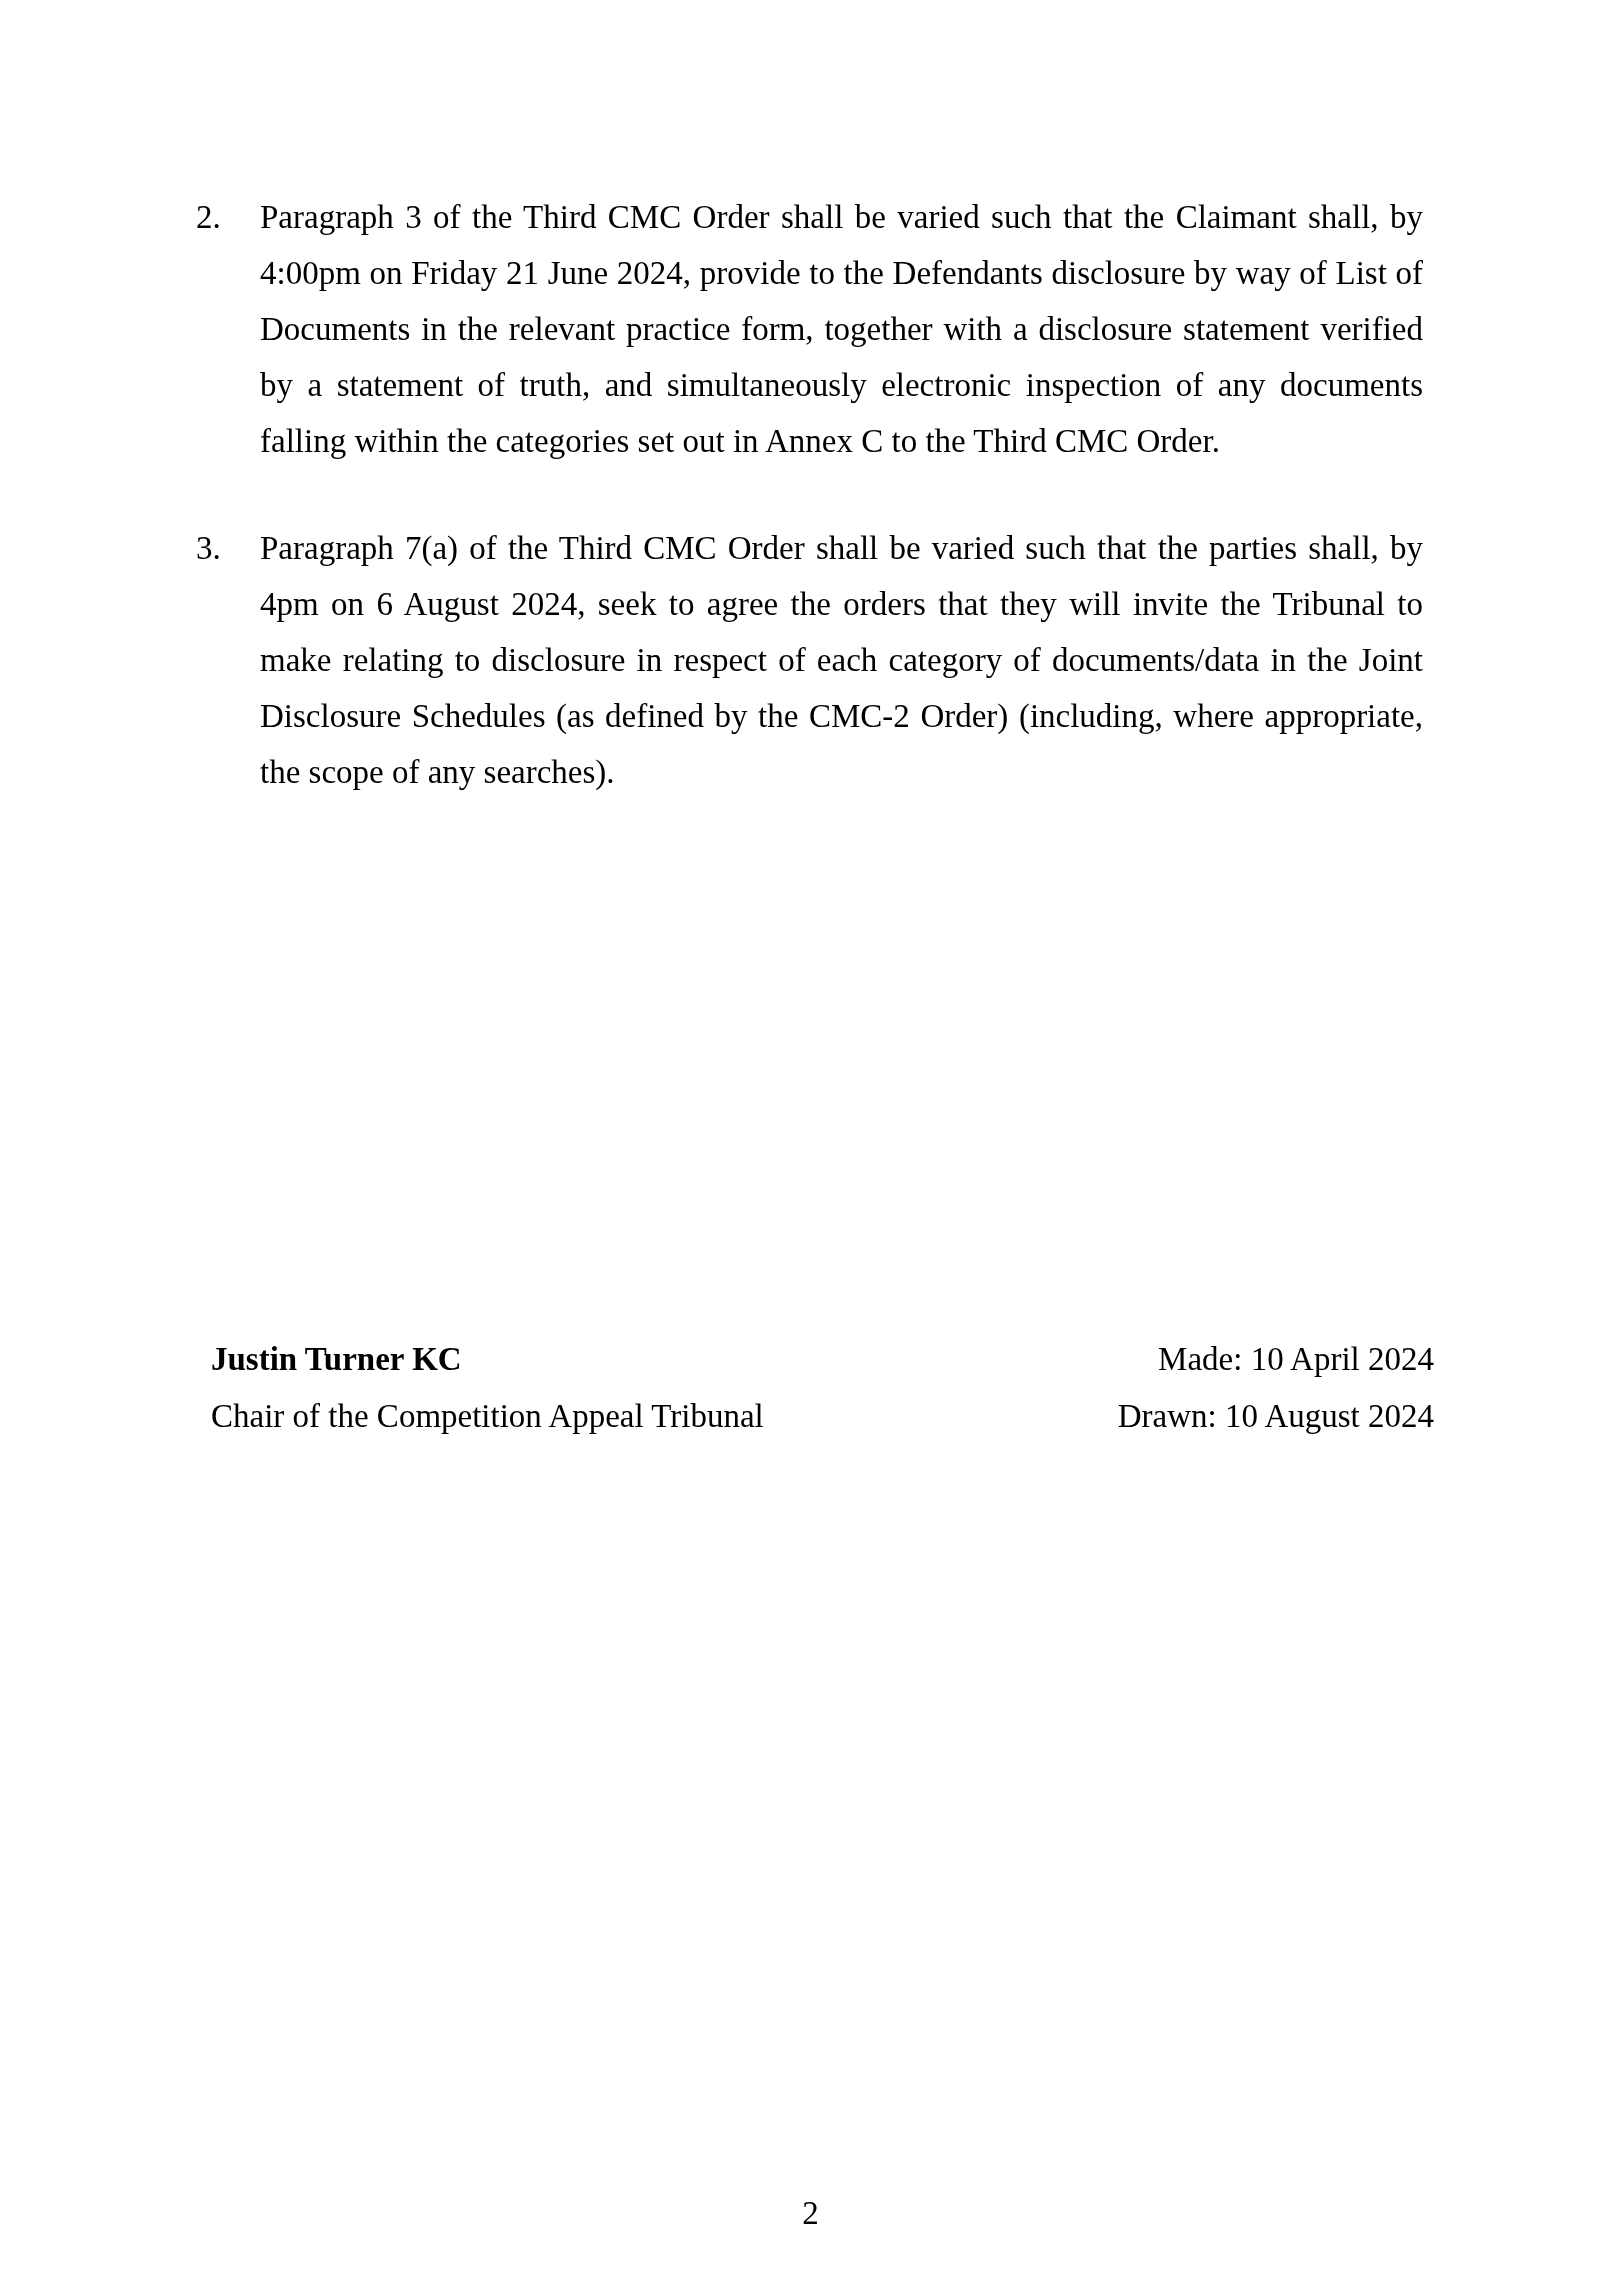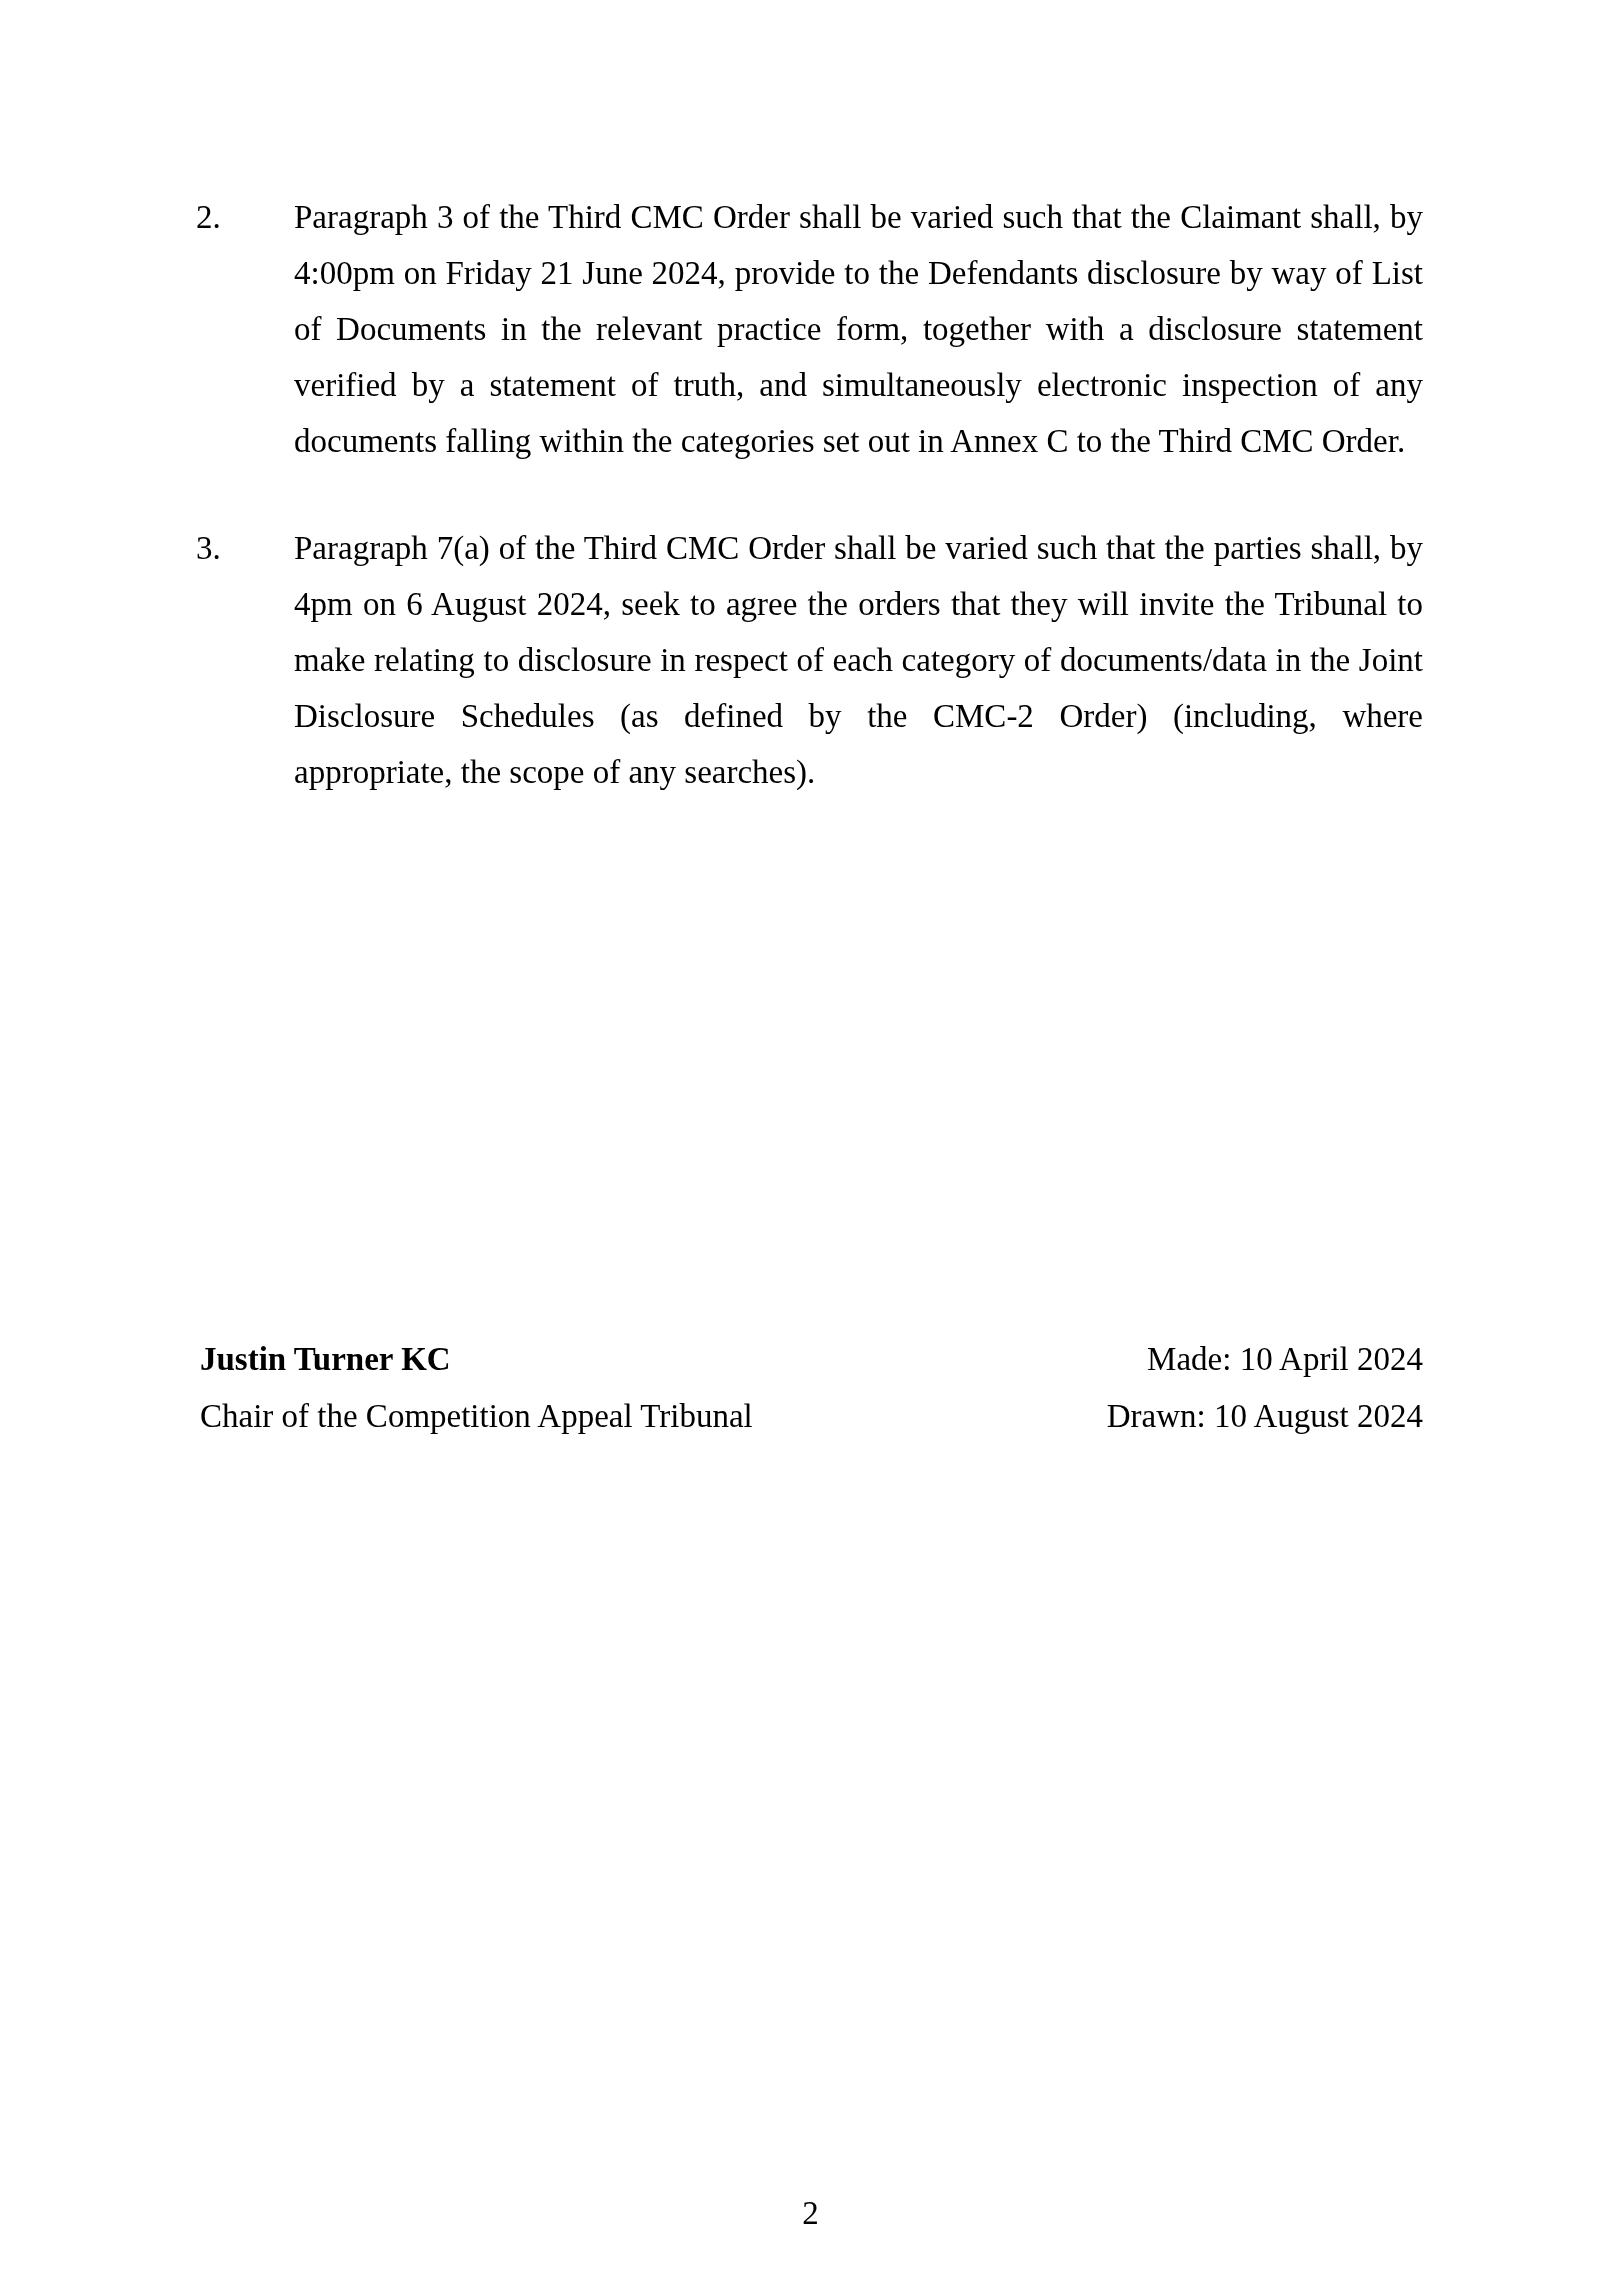--- a/index.html
+++ b/index.html
@@ -28,30 +28,30 @@
       left: 196px;
       width: 1227px;
     }
     .para-num {
       position: absolute;
       left: 0;
       top: 0;
       line-height: 56px;
     }
     .para-text {
-      margin-left: 98px;
+      margin-left: 64px;
       text-align: justify;
       line-height: 56px;
     }
     #para-2 { top: 189px; }
     #para-3 { top: 520px; }
 
     .sig-block {
       position: absolute;
-      left: 200px;
+      left: 211px;
       width: 1223px;
       top: 1331px;
     }
     .sig-row {
       display: flex;
       justify-content: space-between;
       line-height: 57px;
       height: 57px;
     }
     .sig-name { font-weight: bold; }

